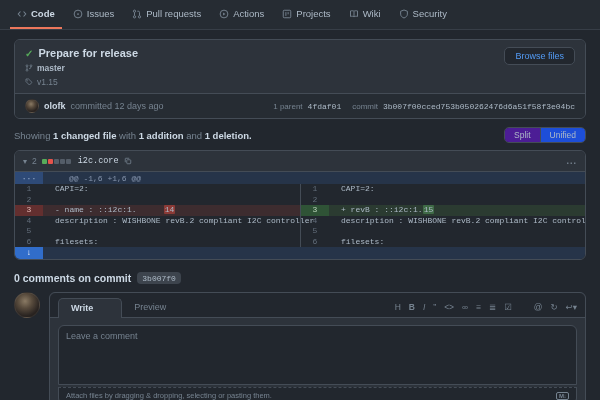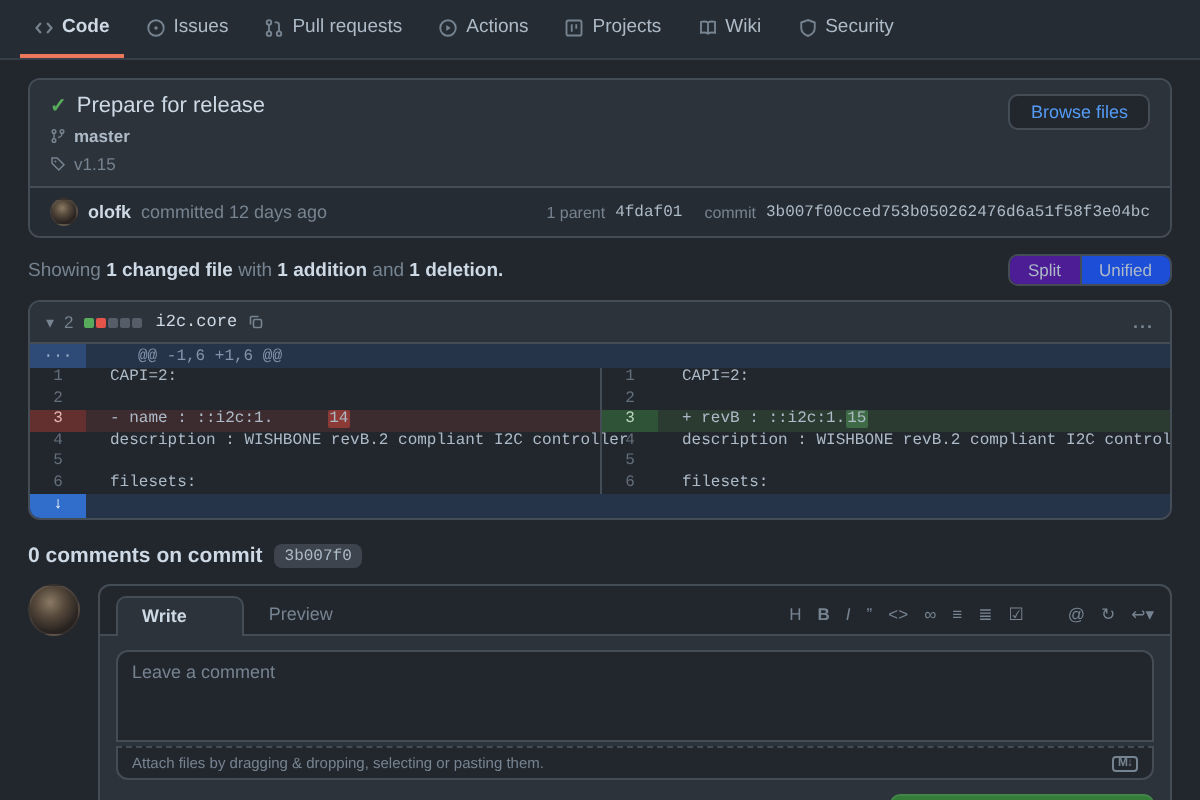--- a/index.html
+++ b/index.html
@@ -25,21 +25,21 @@
   .nav-item.active { color:#cdd9e5; font-weight:bold; border-bottom-color:#ec775c; }
   .nav-item svg { width:10px; height:10px; }
 
   .container { padding:9px 14px 0 14px; }
 
   
   .commit-box { border:1px solid #444c56; border-radius:6px; overflow:hidden; }
   .cb-top { background:#2d333b; padding:7px 10px 6px 10px; display:flex; justify-content:space-between; }
   .title-row { display:flex; align-items:center; gap:5px; }
   .check { color:#57ab5a; font-size:10px; font-weight:bold; }
-  .commit-title { font-size:11px; font-weight:normal; color:#cdd9e5; }
+  .commit-title { font-size:11px; font-weight:bold; color:#cdd9e5; }
   .meta-row { display:flex; align-items:center; gap:4px; margin-top:4px; color:#768390; font-size:8.5px; }
   .meta-row svg { width:8px; height:8px; }
   .meta-row .branch-name { color:#adbac7; font-weight:bold; }
   .browse-btn {
     align-self:flex-start; background:#22272e; color:#539bf5;
     border:1px solid #444c56; border-radius:5px; padding:3px 10px;
     font-size:9px; font-family:inherit; cursor:pointer;
   }
   .cb-footer {
     background:#262c33; border-top:1px solid #444c56;
@@ -121,21 +121,21 @@
   .tab.active {
     background:#2d333b; color:#cdd9e5; font-weight:bold;
     border:1px solid #444c56; border-bottom:none; border-radius:5px 5px 0 0;
     margin-bottom:-1px;
   }
   .md-toolbar { display:flex; align-items:center; gap:8px; padding-bottom:6px; color:#768390; }
   .tb-icon { font-size:8.5px; cursor:pointer; line-height:1; }
   .tb-sep { width:6px; }
   .form-body { padding:7px 8px 0 8px; }
   .comment-input {
-    width:100%; height:46px; resize:none;
+    width:100%; height:60px; resize:none;
     background:#22272e; border:1px solid #444c56; border-radius:6px 6px 0 0;
     color:#adbac7; font-family:inherit; font-size:9px; padding:5px 7px; outline:none;
   }
   .comment-input::placeholder { color:#768390; }
   .attach-strip {
     display:flex; justify-content:space-between; align-items:center;
     background:#22272e; border:1px solid #444c56; border-top:1px dashed #444c56;
     border-radius:0 0 6px 6px; padding:3px 7px; color:#768390; font-size:7.5px;
   }
   .md-badge {

